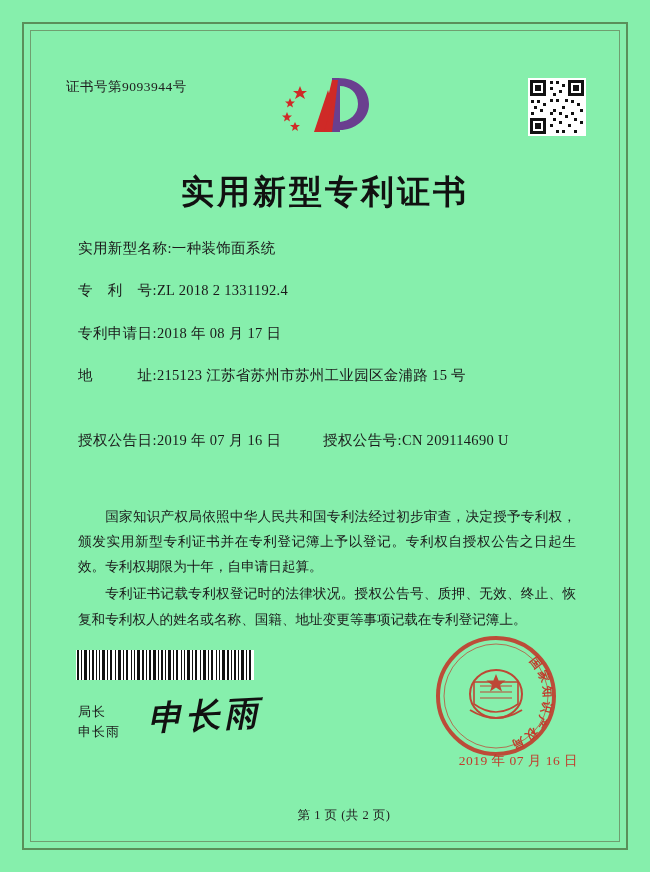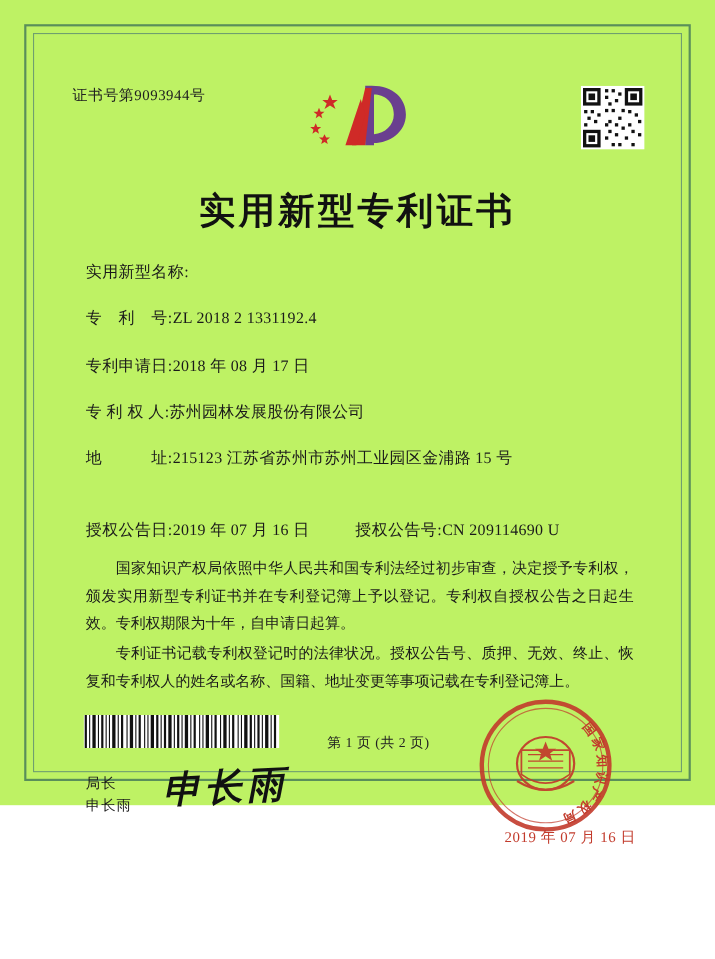--- a/index.html
+++ b/index.html
@@ -10,22 +10,22 @@
   body {
     width: 650px;
     height: 872px;
     font-family: "Liberation Serif", serif;
     color: #1a1a1a;
     overflow: hidden;
   }
   .page {
     position: relative;
     width: 650px;
-    height: 732px;
-    background: #bef264;
+    height: 872px;
+    background: #86efac;
   }
   
   .border-outer {
     position: absolute;
     left: 22px;
     top: 22px;
     right: 22px;
     bottom: 22px;
     border: 2px solid #5a8f5a;
     box-sizing: border-box;
@@ -280,37 +280,34 @@
         </g>
       </svg>
     </div>
 
     <div class="title">实用新型专利证书</div>
 
     <div class="fields">
 
       <div class="field-row">
         <span class="field-label">实用新型名称:</span>
+        <span class="field-value">一种装饰面系统</span>
       </div>
 
 
       <div class="field-row">
         <span class="field-label">专　利　号:</span>
         <span class="field-value">ZL 2018 2 1331192.4</span>
       </div>
 
       <div class="field-row">
         <span class="field-label">专利申请日:</span>
         <span class="field-value">2018 年 08 月 17 日</span>
       </div>
 
-      <div class="field-row">
-        <span class="field-label">专 利 权 人:</span>
-        <span class="field-value">苏州园林发展股份有限公司</span>
-      </div>
 
       <div class="field-row">
         <span class="field-label">地　　　址:</span>
         <span class="field-value">215123 江苏省苏州市苏州工业园区金浦路 15 号</span>
       </div>
 
       <div class="field-row split">
         <span class="field-group left">
           <span class="field-label">授权公告日:</span>
           <span class="field-value">2019 年 07 月 16 日</span>

